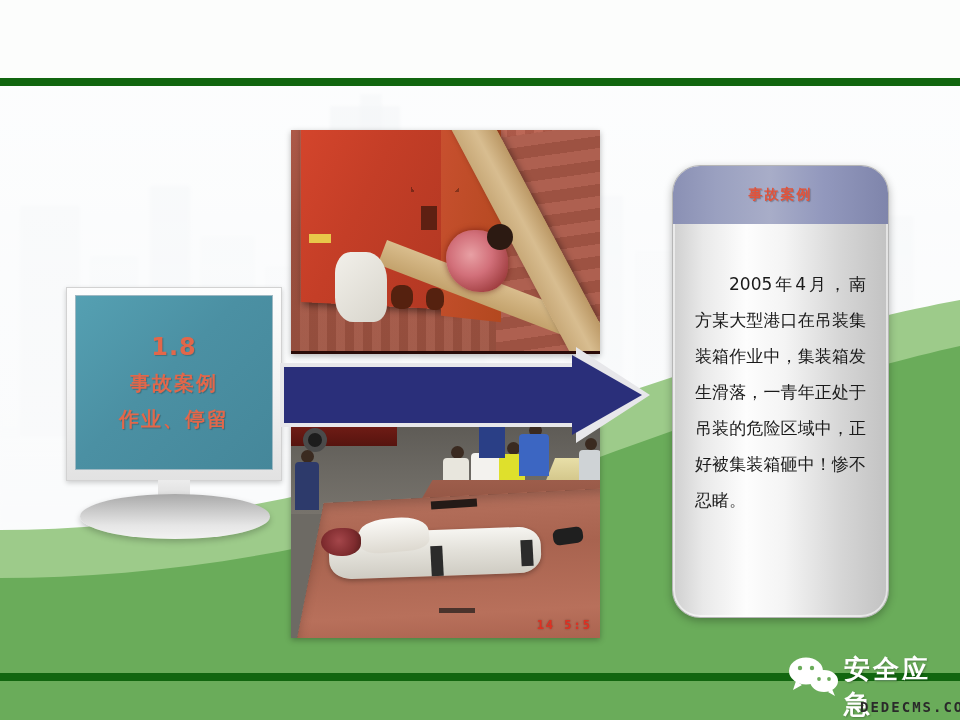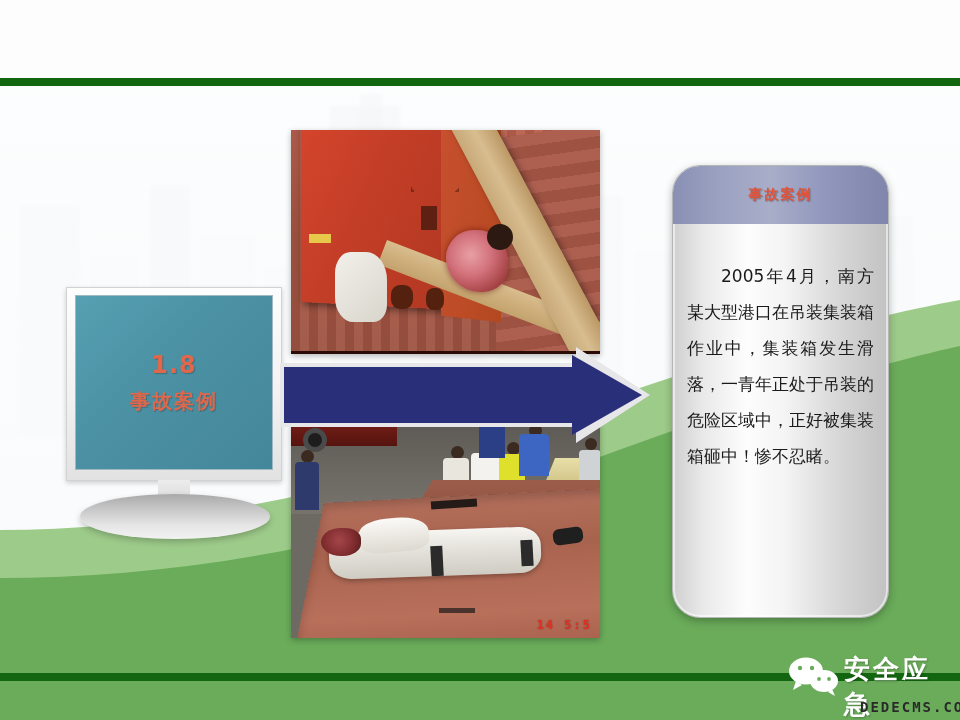--- a/index.html
+++ b/index.html
@@ -248,21 +248,21 @@
     color:#e0533b; font-size:14px; font-weight:bold; letter-spacing:2px;
     text-shadow:1px 1px 1px rgba(0,0,0,.25);
     text-align:right;
   }
   .panel-body {
     padding:34px 14px 0 14px;
     color:#1a1a1a; font-size:17px; line-height:36px;
     text-align:justify; text-align-last:left;
     font-family:"DejaVu Sans","Liberation Sans",sans-serif;
   }
-  .panel-body p { text-indent:2em; margin:0; }
+  .panel-body p { text-indent:2em; margin:8px; }
 
   
   .logo { position:absolute; left:786px; top:652px; width:172px; height:62px; }
   .wechat { position:absolute; left:0; top:4px; width:56px; height:40px; }
   .logo-txt {
     position:absolute; left:58px; top:0px;
     color:#ffffff; font-size:26px; font-weight:bold; letter-spacing:3px;
     text-shadow:1px 1px 2px rgba(0,0,0,.25);
   }
   .wm1 {
@@ -295,20 +295,21 @@
   <div class="top-white"></div>
   <div class="top-rule"></div>
 
   <div class="bottom-rule"></div>
 
   <div class="monitor">
     <div class="mon-bezel">
       <div class="mon-screen">
         <div class="t-num">1.8</div>
         <div class="t-line">事故案例</div>
+        <div class="t-line">作业、停留</div>
       </div>
     </div>
     <div class="mon-neck"></div>
     <div class="mon-base"></div>
   </div>
 
   <div class="photo photo-top">
     <div class="ph-container">
       <div class="deckA"></div>
       <div class="deckR"></div>

